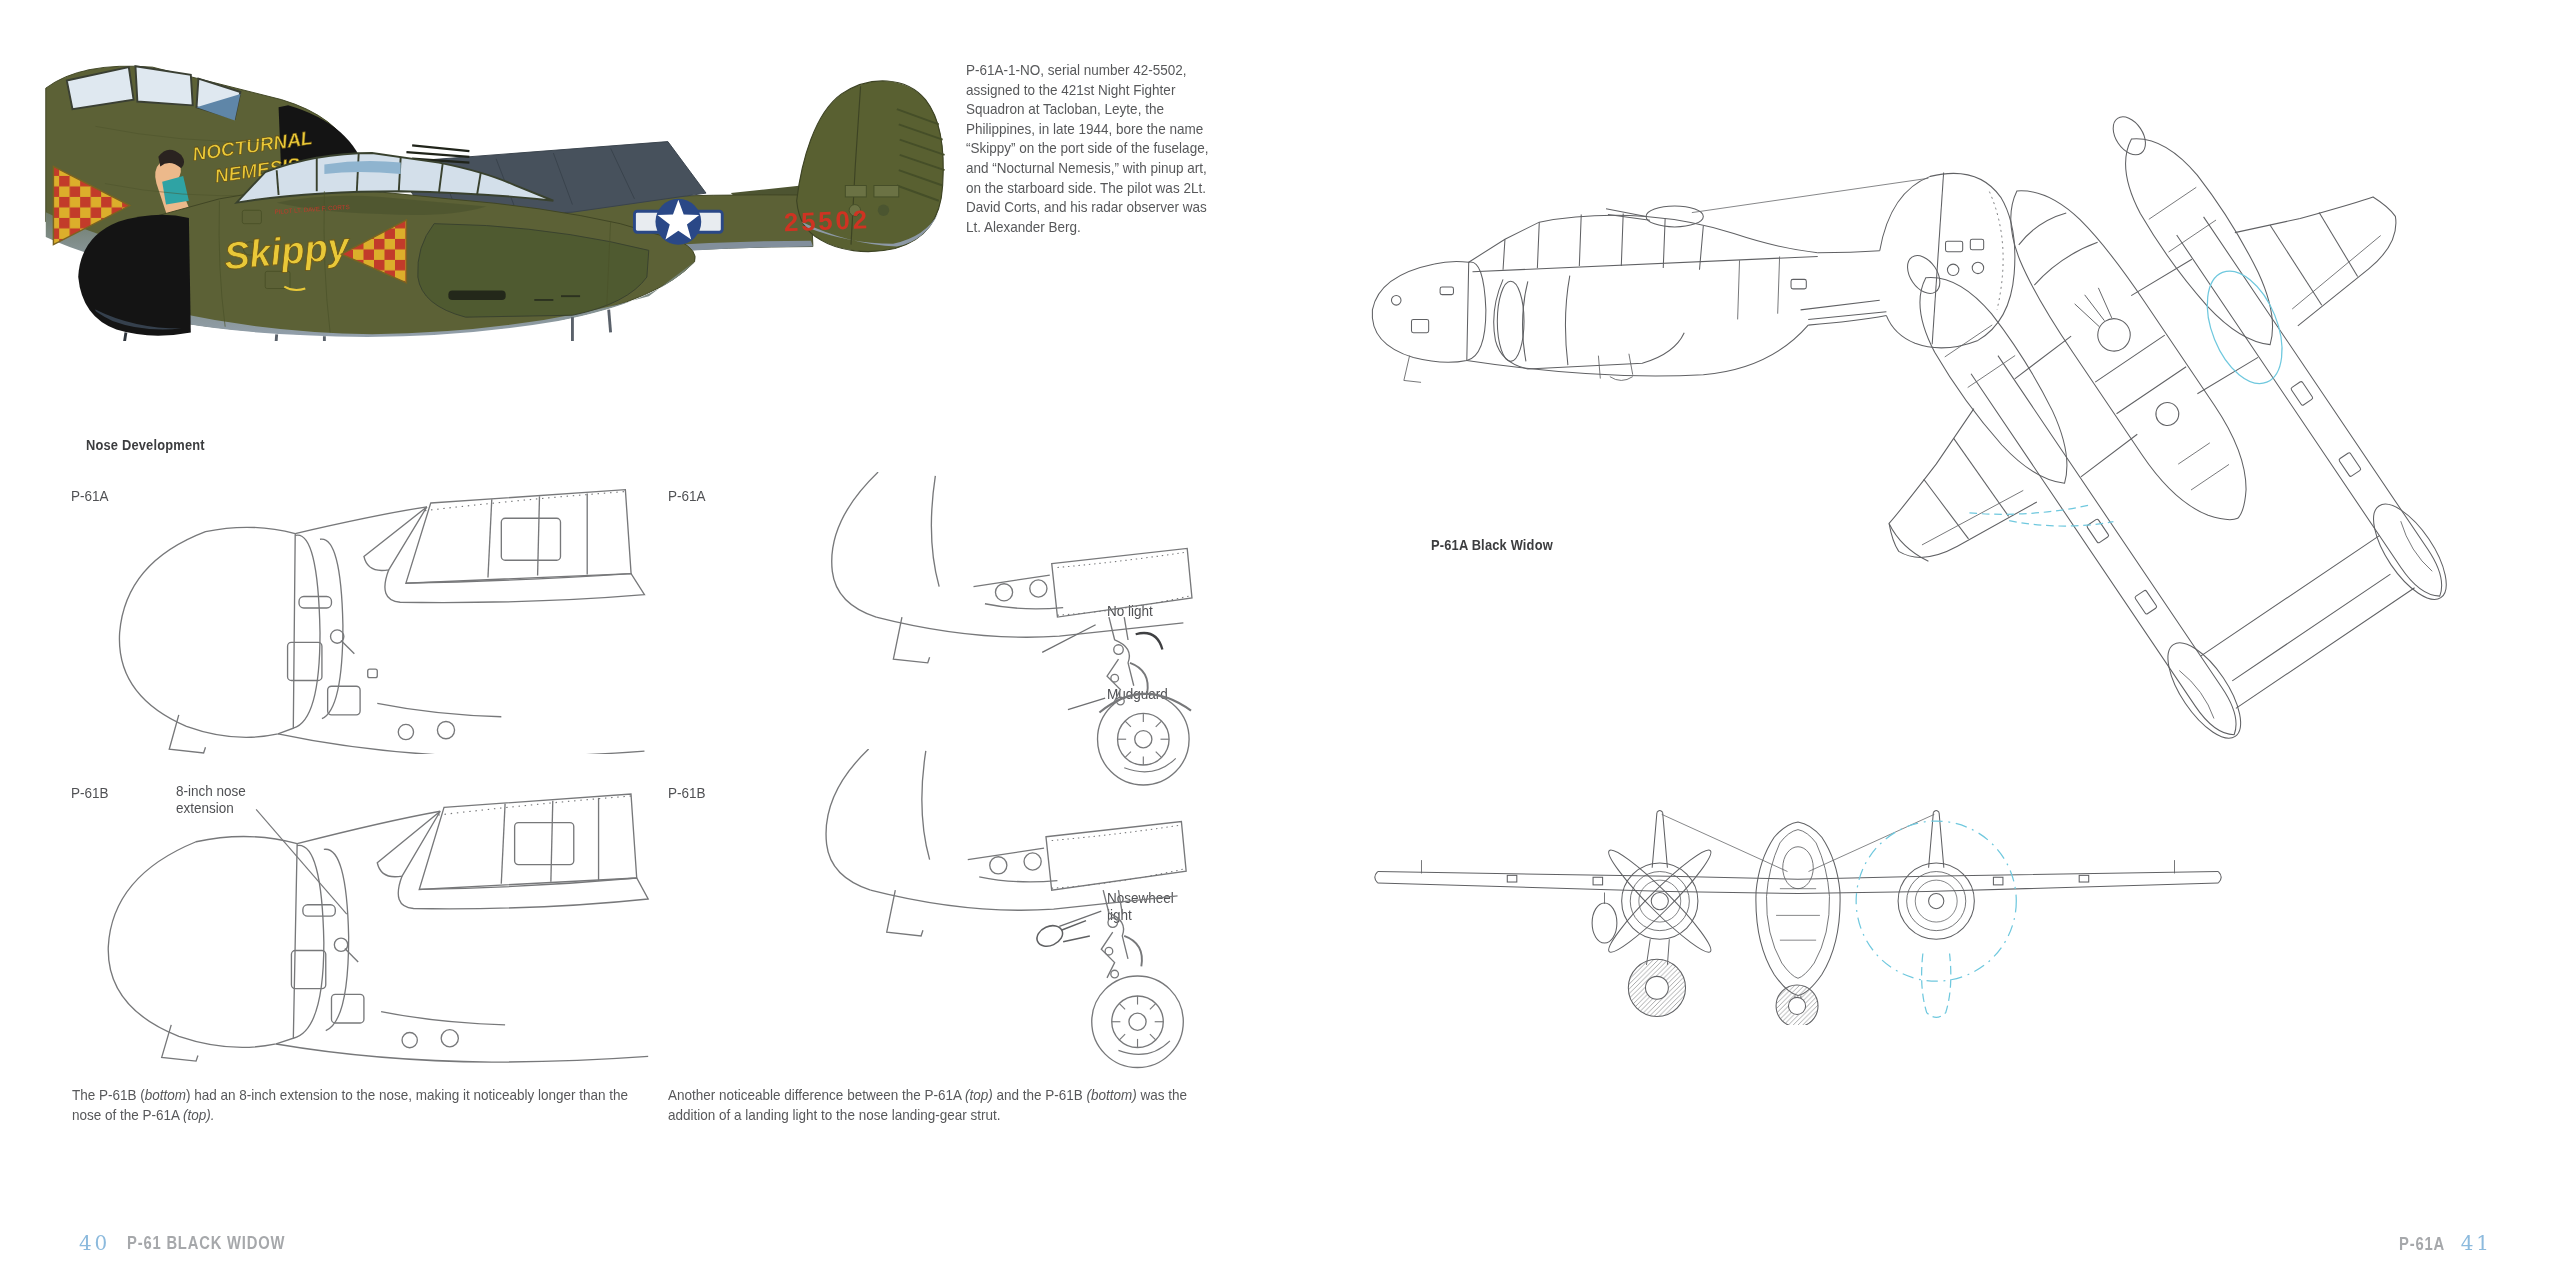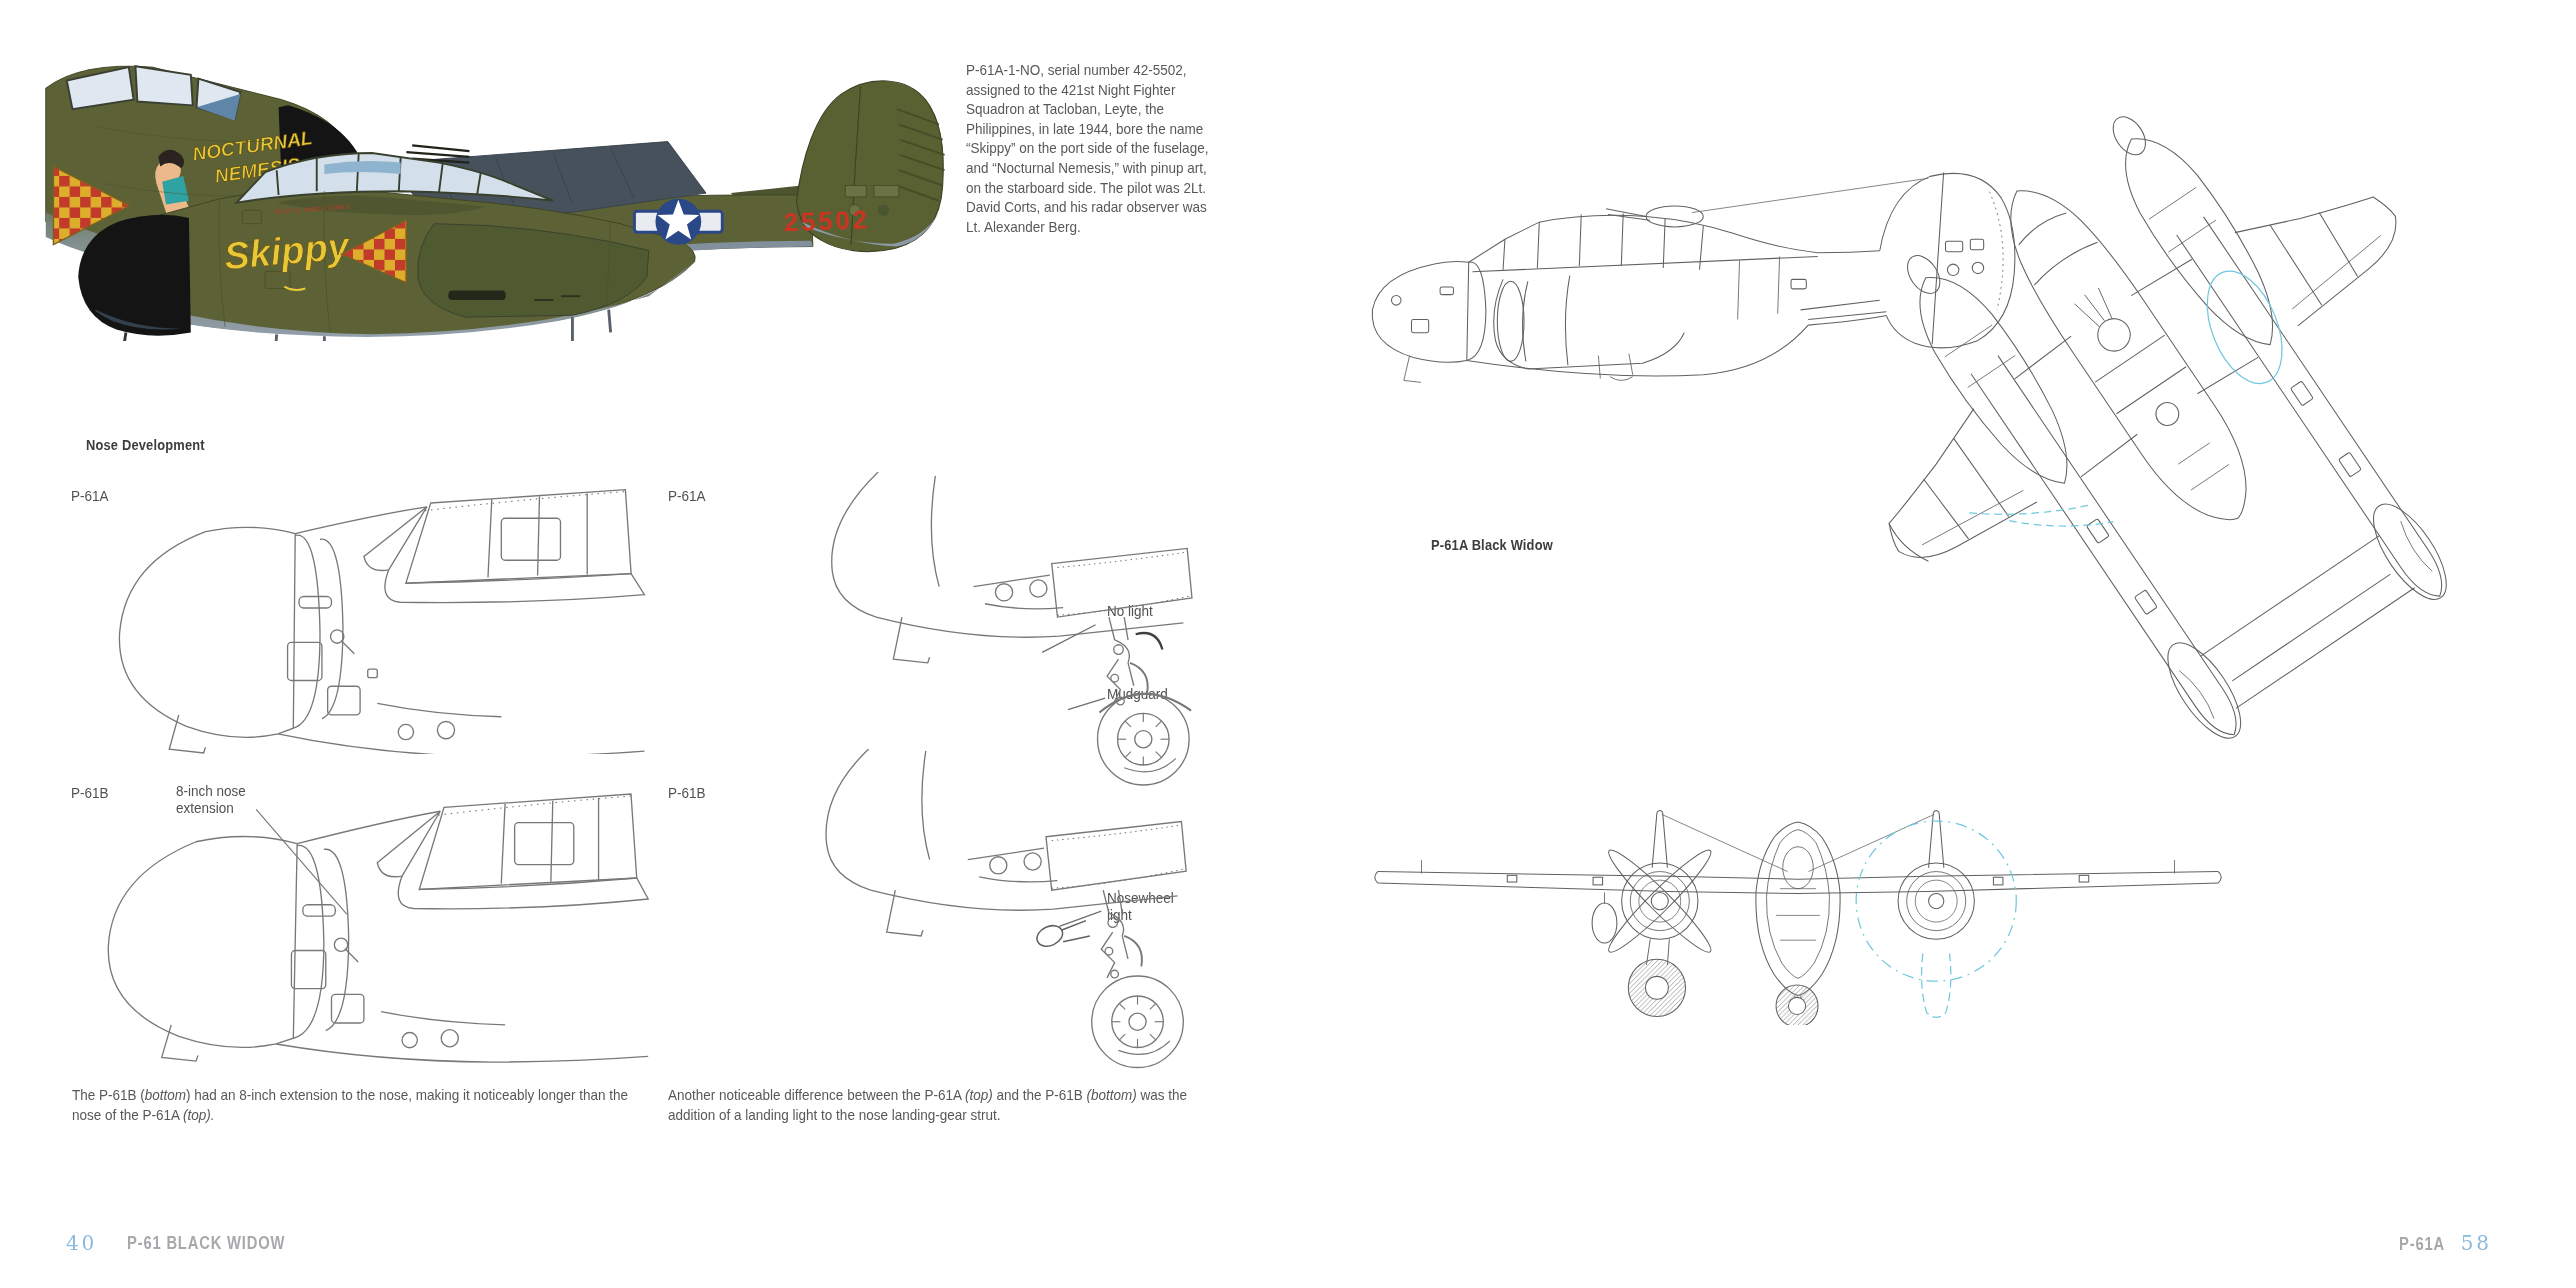--- a/index.html
+++ b/index.html
@@ -315,21 +315,21 @@
         <line x1="409" y1="299" x2="403" y2="305"></line>
     </g>
     <path d="M402,316 Q434,328 456,306" stroke-width="1.2"></path>
 
     <line x1="340" y1="186" x2="384" y2="170" stroke="#6e6f71" stroke-width="1.4"></line>
   </svg>
 
   <div class="abs body-text cond" style="left:72px;top:1085px;width:620px;"><span>The P-61B (</span><span style="font-style: italic;">bottom</span><span>) had an 8-inch extension to the nose, making it noticeably longer than the nose of the P-61A </span><span style="font-style: italic;">(top).</span></div>
   <div class="abs body-text cond" style="left:668px;top:1085px;width:630px;"><span>Another noticeable difference between the P-61A </span><span style="font-style: italic;">(top)</span><span> and the P-61B </span><span style="font-style: italic;">(bottom)</span><span> was the addition of a landing light to the nose landing-gear strut.</span></div>
 
-  <div class="abs pagenum" style="left:66px;top:1231px;">40</div>
+  <div class="abs pagenum" style="left:79px;top:1231px;">40</div>
   <div class="abs foot-title" style="left:127px;top:1233px;">P-61 BLACK WIDOW</div>
 
   <svg class="abs" style="left:1360px;top:157px;" width="658" height="239" viewBox="0 0 690 250" fill="none" stroke="#606164" stroke-width="1.1">
     <path d="M78,112 Q20,124 13,160 Q10,196 56,210 Q88,218 112,213 L114,110 Q94,108 78,112 Z"></path>
     <path d="M114,110 Q130,106 132,160 Q132,208 112,213"></path>
     <path d="M114,110 L152,86 L188,68 Q240,58 300,62 Q350,66 392,80 Q440,96 480,100"></path>
     <path d="M152,86 L150,118 M188,68 L186,116 M232,60 L230,114 M276,59 L274,114 M320,64 L318,116 M360,72 L356,118"></path>
     <path d="M118,120 Q300,112 480,104"></path>
     <ellipse cx="330" cy="62" rx="30" ry="11"></ellipse>
     <path d="M300,62 L258,54 M304,66 L260,60"></path>
@@ -464,17 +464,17 @@
     <circle cx="307" cy="196" r="30" fill="url(#hatch)"></circle>
     <circle cx="307" cy="196" r="12" fill="#ffffff"></circle>
 
     <path d="M452,204 L450,216 M458,204 L458,216" stroke-width="1"></path>
     <circle cx="454" cy="215" r="22" fill="url(#hatch)"></circle>
     <circle cx="454" cy="215" r="9" fill="#ffffff"></circle>
   </svg>
 
   <div class="abs footer-right" style="left:2318px;top:1231px;width:174px;">
     <span class="foot-title">P-61A</span>
-    <span class="pagenum">58</span>
+    <span class="pagenum">41</span>
   </div>
 
 </div>
 
 
 </body></html>

